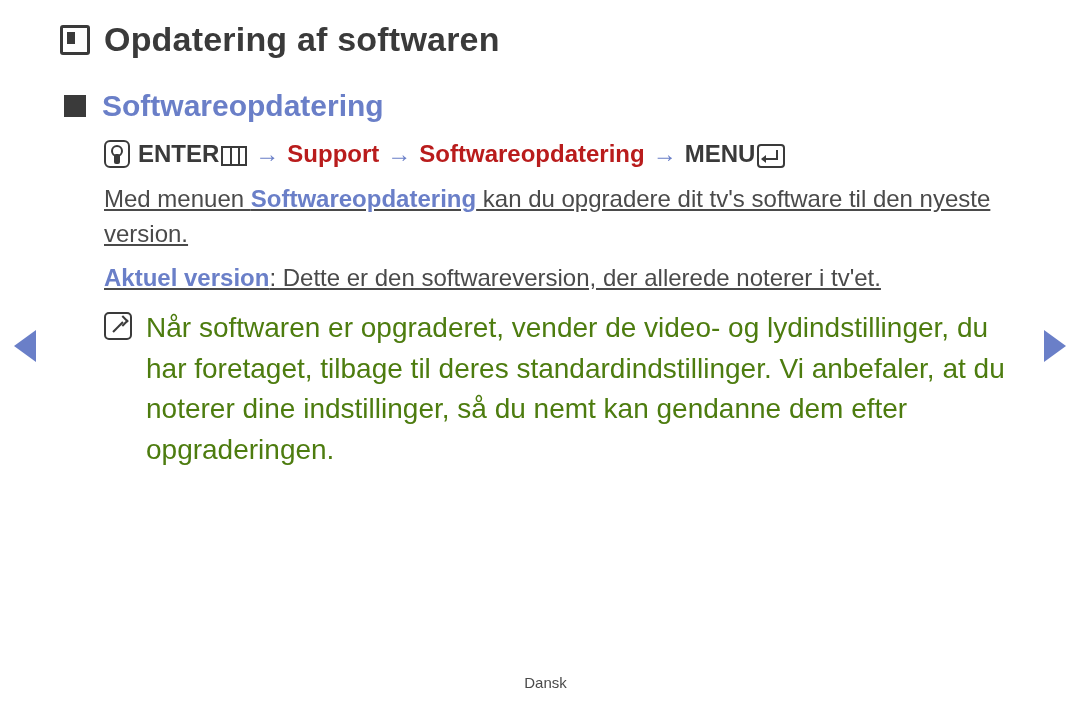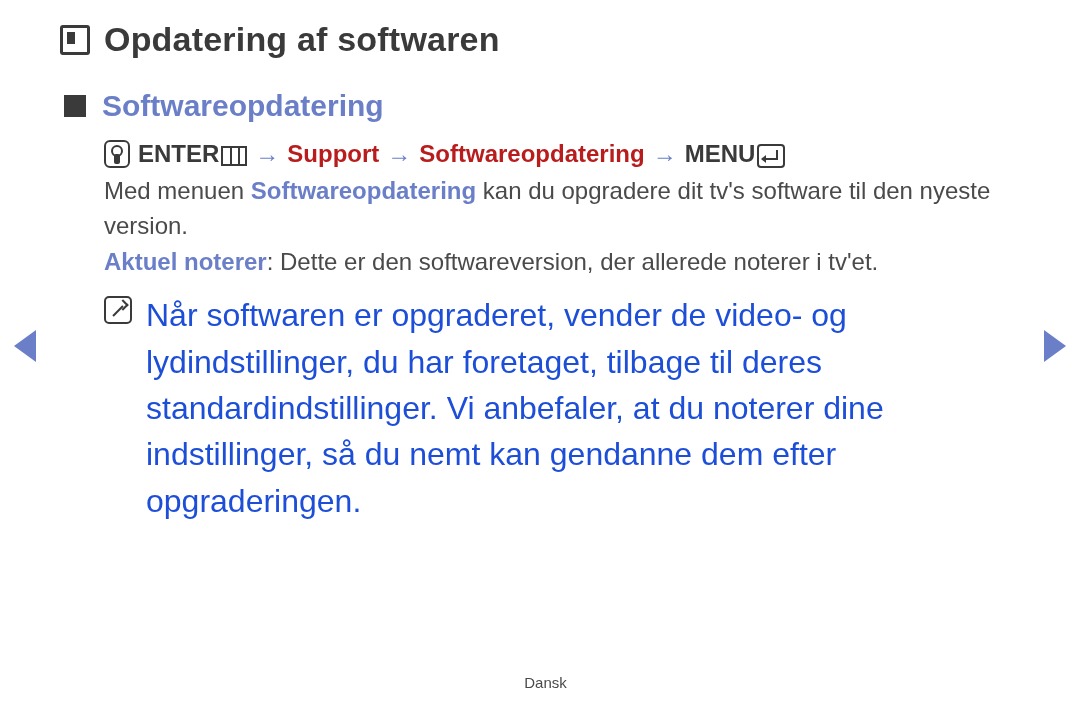--- a/index.html
+++ b/index.html
@@ -21,27 +21,27 @@
   .menu-glyph::before, .menu-glyph::after { content:""; position:absolute; top:0; bottom:0; width:2px; background:#3a3a3a; }
   .menu-glyph::before { left:7px; }
   .menu-glyph::after { left:15px; }
   .enter-glyph { display:inline-block; width:28px; height:24px; border:2px solid #3a3a3a; border-radius:4px; position:relative; vertical-align:middle; margin-left:2px; }
   .enter-glyph::before { content:""; position:absolute; right:5px; top:4px; width:2px; height:10px; background:#3a3a3a; }
   .enter-glyph::after { content:""; position:absolute; left:5px; top:12px; width:12px; height:2px; background:#3a3a3a; }
   .enter-glyph .arrowhead { position:absolute; left:2px; top:9px; width:0; height:0; border-top:4px solid transparent; border-bottom:4px solid transparent; border-right:5px solid #3a3a3a; }
   .bold { font-weight: 700; color: #3a3a3a; }
   .link { color: #b91c1c; font-weight: 600; }
   .arrow-sep { color: #6a7fc8; font-weight: 400; }
-  .para { margin-top: 2px; font-weight: 400; }
+  .para { margin-top: 10px; font-weight: 400; text-decoration: underline; }
   .inline-link { color: #6a7fc8; font-weight: 600; }
   .note-row { display: flex; gap: 14px; margin-top: 12px; }
   .note-icon { width: 28px; height: 28px; border: 2px solid #3a3a3a; border-radius: 5px; position: relative; flex-shrink: 0; margin-top: 4px; }
   .note-icon::before { content: ""; position: absolute; left: 5px; top: 12px; right: 5px; height: 2px; background: #3a3a3a; transform: rotate(-45deg); }
   .note-icon::after { content: ""; position: absolute; right: 3px; top: 3px; width: 6px; height: 6px; border-top: 2px solid #3a3a3a; border-right: 2px solid #3a3a3a; transform: rotate(45deg); }
-  .note-text { font-size: 32px; line-height: 1.45; color: #1d4ed8; }
+  .note-text { font-size: 28px; line-height: 1.45; color: #4d7c0f; }
   .nav-prev, .nav-next { position: absolute; top: 330px; width: 0; height: 0; cursor: pointer; }
   .nav-prev { left: 14px; border-top: 16px solid transparent; border-bottom: 16px solid transparent; border-right: 22px solid #6a7fc8; }
   .nav-next { right: 14px; border-top: 16px solid transparent; border-bottom: 16px solid transparent; border-left: 22px solid #6a7fc8; }
   .footer { position: absolute; bottom: 14px; left: 11px; right: 0; text-align: center; font-size: 15px; color: #4a4a4a; }
 </style>
 </head>
 <body>
 
 <div class="page">
 
@@ -70,21 +70,21 @@
       <span class="bold">
         <span>MENU</span><span class="enter-glyph"><span class="arrowhead"></span></span>
       </span>
     </div>
 
     <p class="para">
       <span>Med menuen </span><span class="inline-link">Softwareopdatering</span><span> kan du opgradere dit tv's software til den nyeste version.</span>
     </p>
 
     <p class="para">
-      <span class="inline-link">Aktuel noterer</span><span>: Dette er den softwareversion, der allerede noterer i tv'et.</span>
+      <span class="inline-link">Aktuel version</span><span>: Dette er den softwareversion, der allerede noterer i tv'et.</span>
     </p>
 
     <div class="note-row">
       <span class="note-icon"></span>
       <p class="note-text">Når softwaren er opgraderet, vender de video- og lydindstillinger, du har foretaget, tilbage til deres standardindstillinger. Vi anbefaler, at du noterer dine indstillinger, så du nemt kan gendanne dem efter opgraderingen.</p>
     </div>
 
   </div>
 
   <div class="nav-prev"></div>

